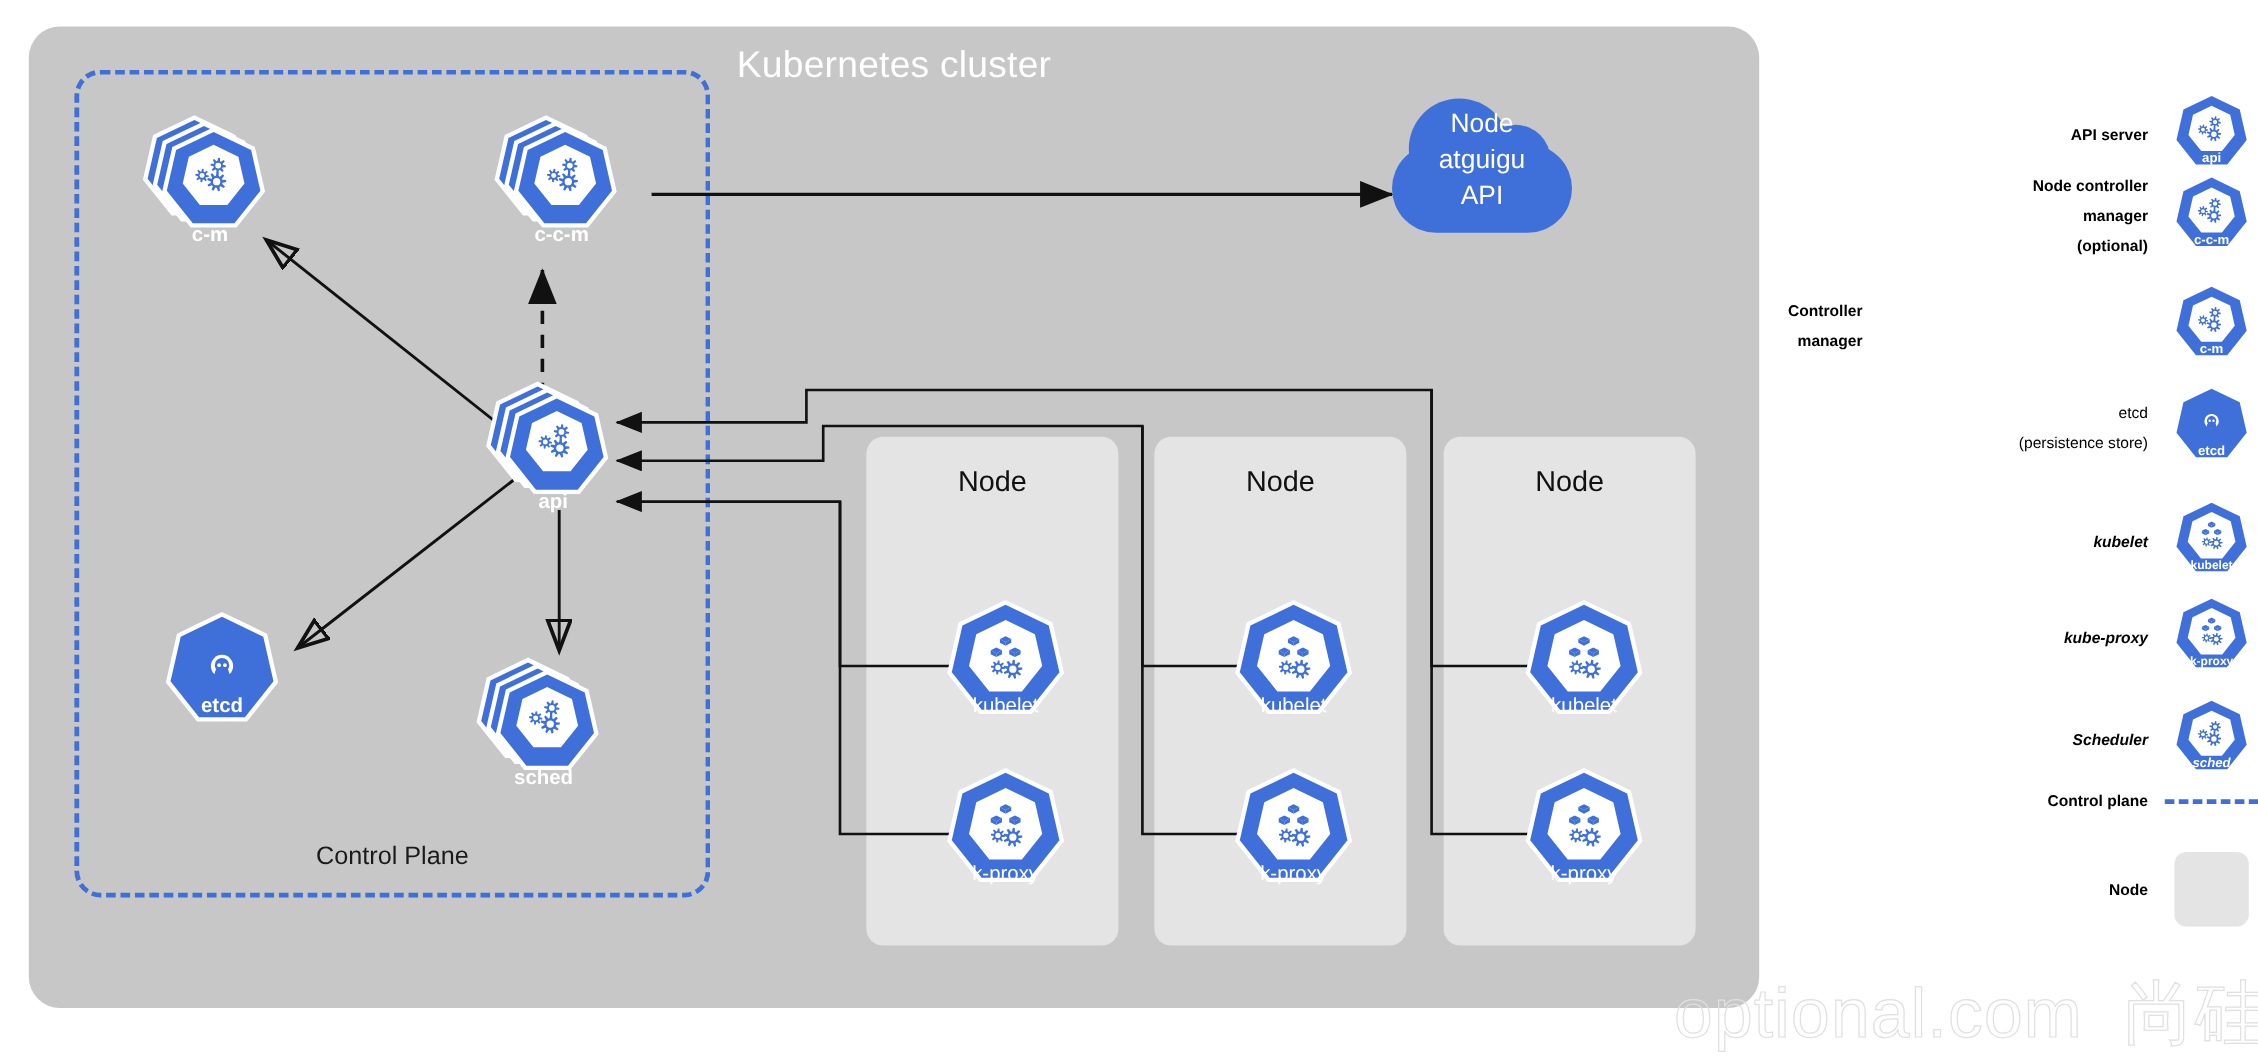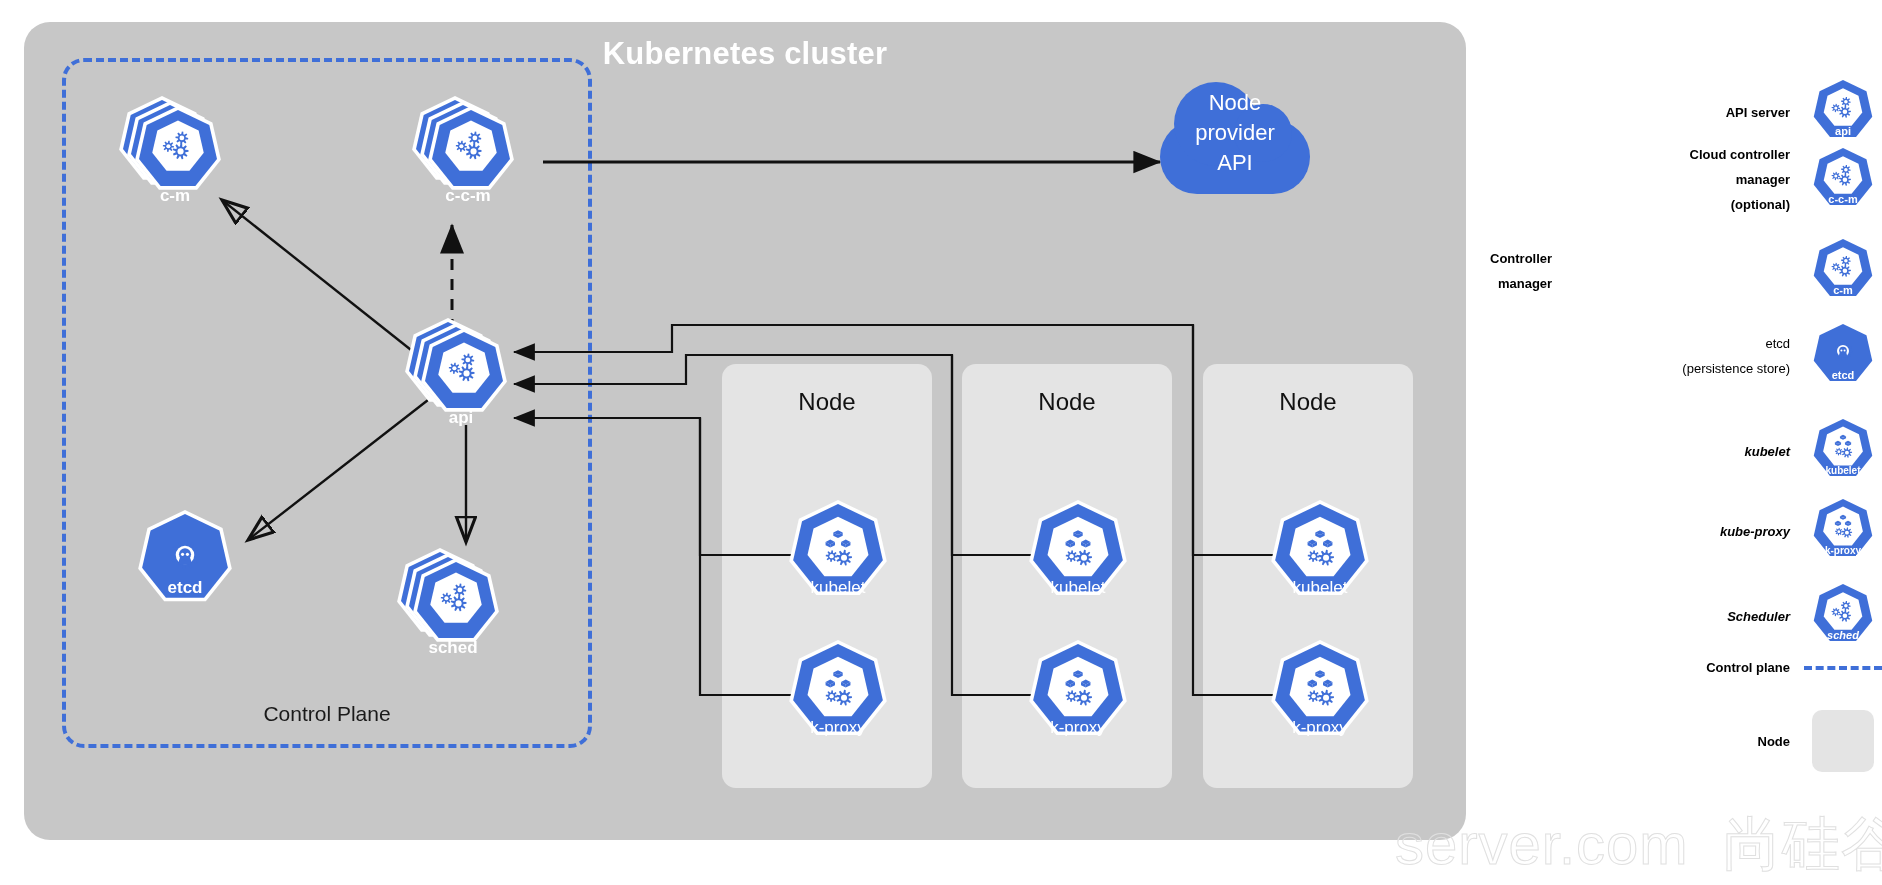--- a/index.html
+++ b/index.html
@@ -9,21 +9,21 @@
   }
   #stage{position:absolute;inset:0;width:1882px;height:885px;}
 
   
   .cluster-box{
     position:absolute;left:24px;top:22px;width:1442px;height:818px;
     background:#c7c7c7;border-radius:26px;
   }
   .cluster-title{
     position:absolute;left:24px;top:36px;width:1442px;text-align:center;
-    color:#ffffff;font-size:31px;font-weight:700;letter-spacing:.2px;
+    color:#ffffff;font-size:31px;font-weight:400;letter-spacing:.2px;
   }
 
   
   .cp-box{
     position:absolute;left:62px;top:58px;width:530px;height:690px;
     border:4px dashed #3f6fd8;border-radius:22px;box-sizing:border-box;
   }
   .cp-label{
     position:absolute;left:62px;top:702px;width:530px;text-align:center;
     color:#1a1a1a;font-size:21px;
@@ -120,21 +120,21 @@
     <path d="M1320,695 L1193,695 L1193,325" fill="none" stroke="#111" stroke-width="2.2"></path>
   </svg>
 
   <div class="cloud">
     <div class="c c3"></div>
     <div class="c c1"></div>
     <div class="c c2"></div>
   </div>
   <div class="cloud-text">
     <div>Node</div>
-    <div>provider</div>
+    <div>atguigu</div>
     <div>API</div>
   </div>
 
   <div class="k8s" style="left:112px;top:88px;">
     <svg width="126" height="126" viewBox="0 0 126 126">
       <g class="stack">
           <polygon points="50.00,8.00 84.40,24.57 92.90,61.79 69.09,91.64 30.91,91.64 7.10,61.79 15.60,24.57" fill="#ffffff"></polygon>
           <polygon points="50.00,12.00 81.27,27.06 89.00,60.90 67.36,88.04 32.64,88.04 11.00,60.90 18.73,27.06" fill="#3f6fd8"></polygon>
           <polygon points="58.00,13.00 92.40,29.57 100.90,66.79 77.09,96.64 38.91,96.64 15.10,66.79 23.60,29.57" fill="#ffffff"></polygon>
           <polygon points="58.00,17.00 89.27,32.06 97.00,65.90 75.36,93.04 40.64,93.04 19.00,65.90 26.73,32.06" fill="#3f6fd8"></polygon>
@@ -475,21 +475,21 @@
                 <path d="M37.92,29.80L39.17,29.93L39.19,32.30L39.89,32.65L41.78,31.20L42.65,32.11L41.14,33.94L41.46,34.65L43.83,34.76L43.92,36.01L41.58,36.45L41.37,37.19L43.12,38.80L42.38,39.81L40.31,38.65L39.67,39.08L39.97,41.44L38.76,41.74L37.92,39.52L37.15,39.44L35.87,41.44L34.74,40.89L35.53,38.65L34.99,38.09L32.72,38.80L32.21,37.65L34.26,36.45L34.20,35.67L32.01,34.76L32.36,33.55L34.70,33.94L35.16,33.31L34.06,31.20L35.10,30.50L36.65,32.30L37.40,32.12Z" fill="#3f6fd8" fill-rule="evenodd"></path>
                 <circle cx="37.92" cy="35.8" r="2.2800000000000002" fill="#ffffff"></circle>
               </g>
               <text x="36" y="59" text-anchor="middle" font-size="11" fill="#fff" font-family="&quot;Liberation Sans&quot;,sans-serif" font-weight="600">api</text>
             </g>
           </svg>
       </div>
     </div>
 
     <div class="lg-row" style="top:112px;">
-      <div class="lg-text"><div>Cloud controller</div><div>manager</div><div style="">(optional)</div></div>
+      <div class="lg-text"><div>Node controller</div><div>manager</div><div style="">(optional)</div></div>
       <div class="lg-icon">
         <svg width="72" height="72" viewBox="0 0 72 72">
             <g class="single-gear">
               <polygon points="36.00,1.00 61.80,13.42 68.17,41.34 50.32,63.73 21.68,63.73 3.83,41.34 10.20,13.42" fill="#ffffff"></polygon>
               <polygon points="36.00,4.00 59.45,15.30 65.25,40.68 49.02,61.03 22.98,61.03 6.75,40.68 12.55,15.30" fill="#3f6fd8"></polygon>
               <polygon points="36.00,12.20 51.48,19.65 55.30,36.41 44.59,49.84 27.41,49.84 16.70,36.41 20.52,19.65" fill="#ffffff"></polygon>
               <g>
                 <path d="M28.80,27.76L29.78,27.88L29.80,29.55L30.33,29.85L31.77,28.99L32.38,29.77L31.21,30.96L31.37,31.55L33.00,31.96L32.88,32.94L31.21,32.96L30.91,33.49L31.77,34.93L30.99,35.54L29.80,34.37L29.21,34.53L28.80,36.16L27.82,36.04L27.80,34.37L27.27,34.07L25.83,34.93L25.22,34.15L26.39,32.96L26.23,32.37L24.60,31.96L24.72,30.98L26.39,30.96L26.69,30.43L25.83,28.99L26.61,28.38L27.80,29.55L28.39,29.39Z" fill="#3f6fd8" fill-rule="evenodd"></path>
                 <circle cx="28.8" cy="31.96" r="1.56" fill="#ffffff"></circle>
               </g>
@@ -662,15 +662,15 @@
     </div>
 
     <div class="lg-row" style="top:680px;">
       <div class="lg-text">Node</div>
       <div class="lg-icon">
         <div class="lg-nodebox"></div>
       </div>
     </div>
   </div>
 
-  <div class="wm2"><span>server.com</span>&nbsp;&nbsp;<span>尚硅谷</span></div>
+  <div class="wm2"><span>optional.com</span>&nbsp;&nbsp;<span>尚硅谷</span></div>
 
 </div>
 
 </body></html>

